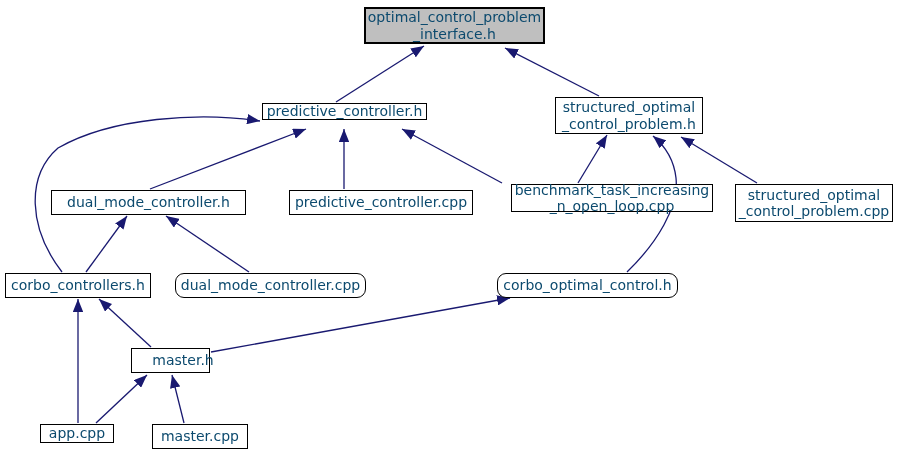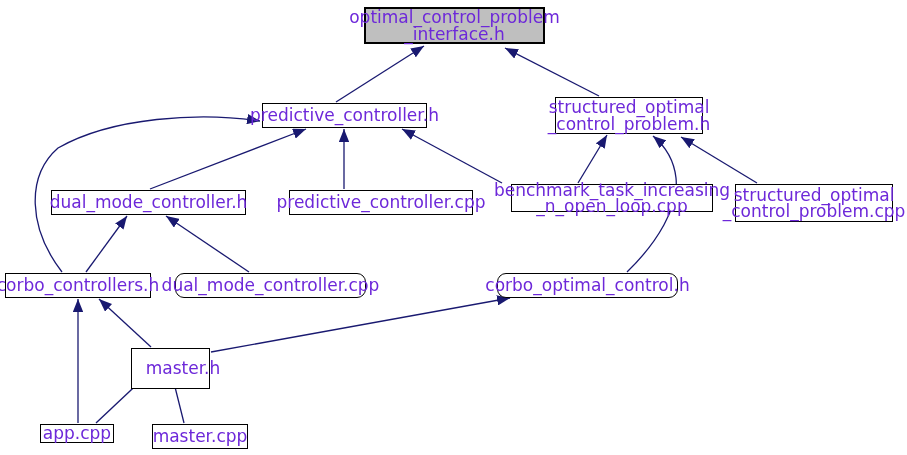--- a/index.html
+++ b/index.html
@@ -9,22 +9,22 @@
     background:#ffffff;
     font-family:"DejaVu Sans","Liberation Sans",sans-serif;
     overflow:hidden;
   }
   #edges{position:absolute;left:0;top:0;width:907px;height:455px;}
   .node{
     position:absolute;
     box-sizing:border-box;
     border:1px solid #000000;
     background:#ffffff;
-    color:#6d28d9;
-    font-size:17px;
+    color:#0c4a6e;
+    font-size:14px;
     line-height:16.5px;
     display:flex;
     align-items:center;
     justify-content:center;
     text-align:center;
     white-space:pre-line;
     cursor:pointer;
   }
   .node.gray{background:#bfbfbf;border-width:2px;}
 </style>
@@ -55,40 +55,40 @@
       <path d="M78,423 L78,299" marker-end="url(#arrow)"></path>
       <path d="M211,352 L510,298" marker-end="url(#arrow)"></path>
       <path d="M96,423 L147,375" marker-end="url(#arrow)"></path>
       <path d="M184,423 L172,375" marker-end="url(#arrow)"></path>
     </g>
   </svg>
 
   <div class="node gray" style="left:364px;top:7px;width:181px;height:37px;">optimal_control_problem
 _interface.h</div>
 
-  <div class="node" style="left:262px;top:103px;width:165px;height:25px;">predictive_controller.h</div>
+  <div class="node" style="left:262px;top:103px;width:165px;height:17px;">predictive_controller.h</div>
 
   <div class="node" style="left:555px;top:97px;width:148px;height:37px;">structured_optimal
 _control_problem.h</div>
 
   <div class="node" style="left:51px;top:190px;width:195px;height:25px;">dual_mode_controller.h</div>
 
   <div class="node" style="left:253px;top:190px;width:184px;height:25px;margin-left:36px;">predictive_controller.cpp</div>
 
   <div class="node" style="left:480px;top:184px;width:202px;height:28px;margin-left:31px;">benchmark_task_increasing
 _n_open_loop.cpp</div>
 
   <div class="node" style="left:735px;top:184px;width:158px;height:38px;">structured_optimal
 _control_problem.cpp</div>
 
   <div class="node" style="left:5px;top:273px;width:146px;height:25px;text-align:right;">corbo_controllers.h</div>
 
   <div class="node" style="left:175px;top:273px;width:191px;height:25px;border-radius:9px;">dual_mode_controller.cpp</div>
 
   <div class="node" style="left:497px;top:273px;width:181px;height:25px;border-radius:9px;">corbo_optimal_control.h</div>
 
-  <div class="node" style="left:131px;top:348px;width:79px;height:41px;padding-left:25px;">master.h</div>
+  <div class="node" style="left:131px;top:348px;width:79px;height:25px;padding-left:25px;">master.h</div>
 
   <div class="node" style="left:40px;top:424px;width:74px;height:19px;">app.cpp</div>
 
   <div class="node" style="left:137px;top:424px;width:96px;height:25px;margin-left:15px;">master.cpp</div>
 
 </div>
 
 </body></html>

